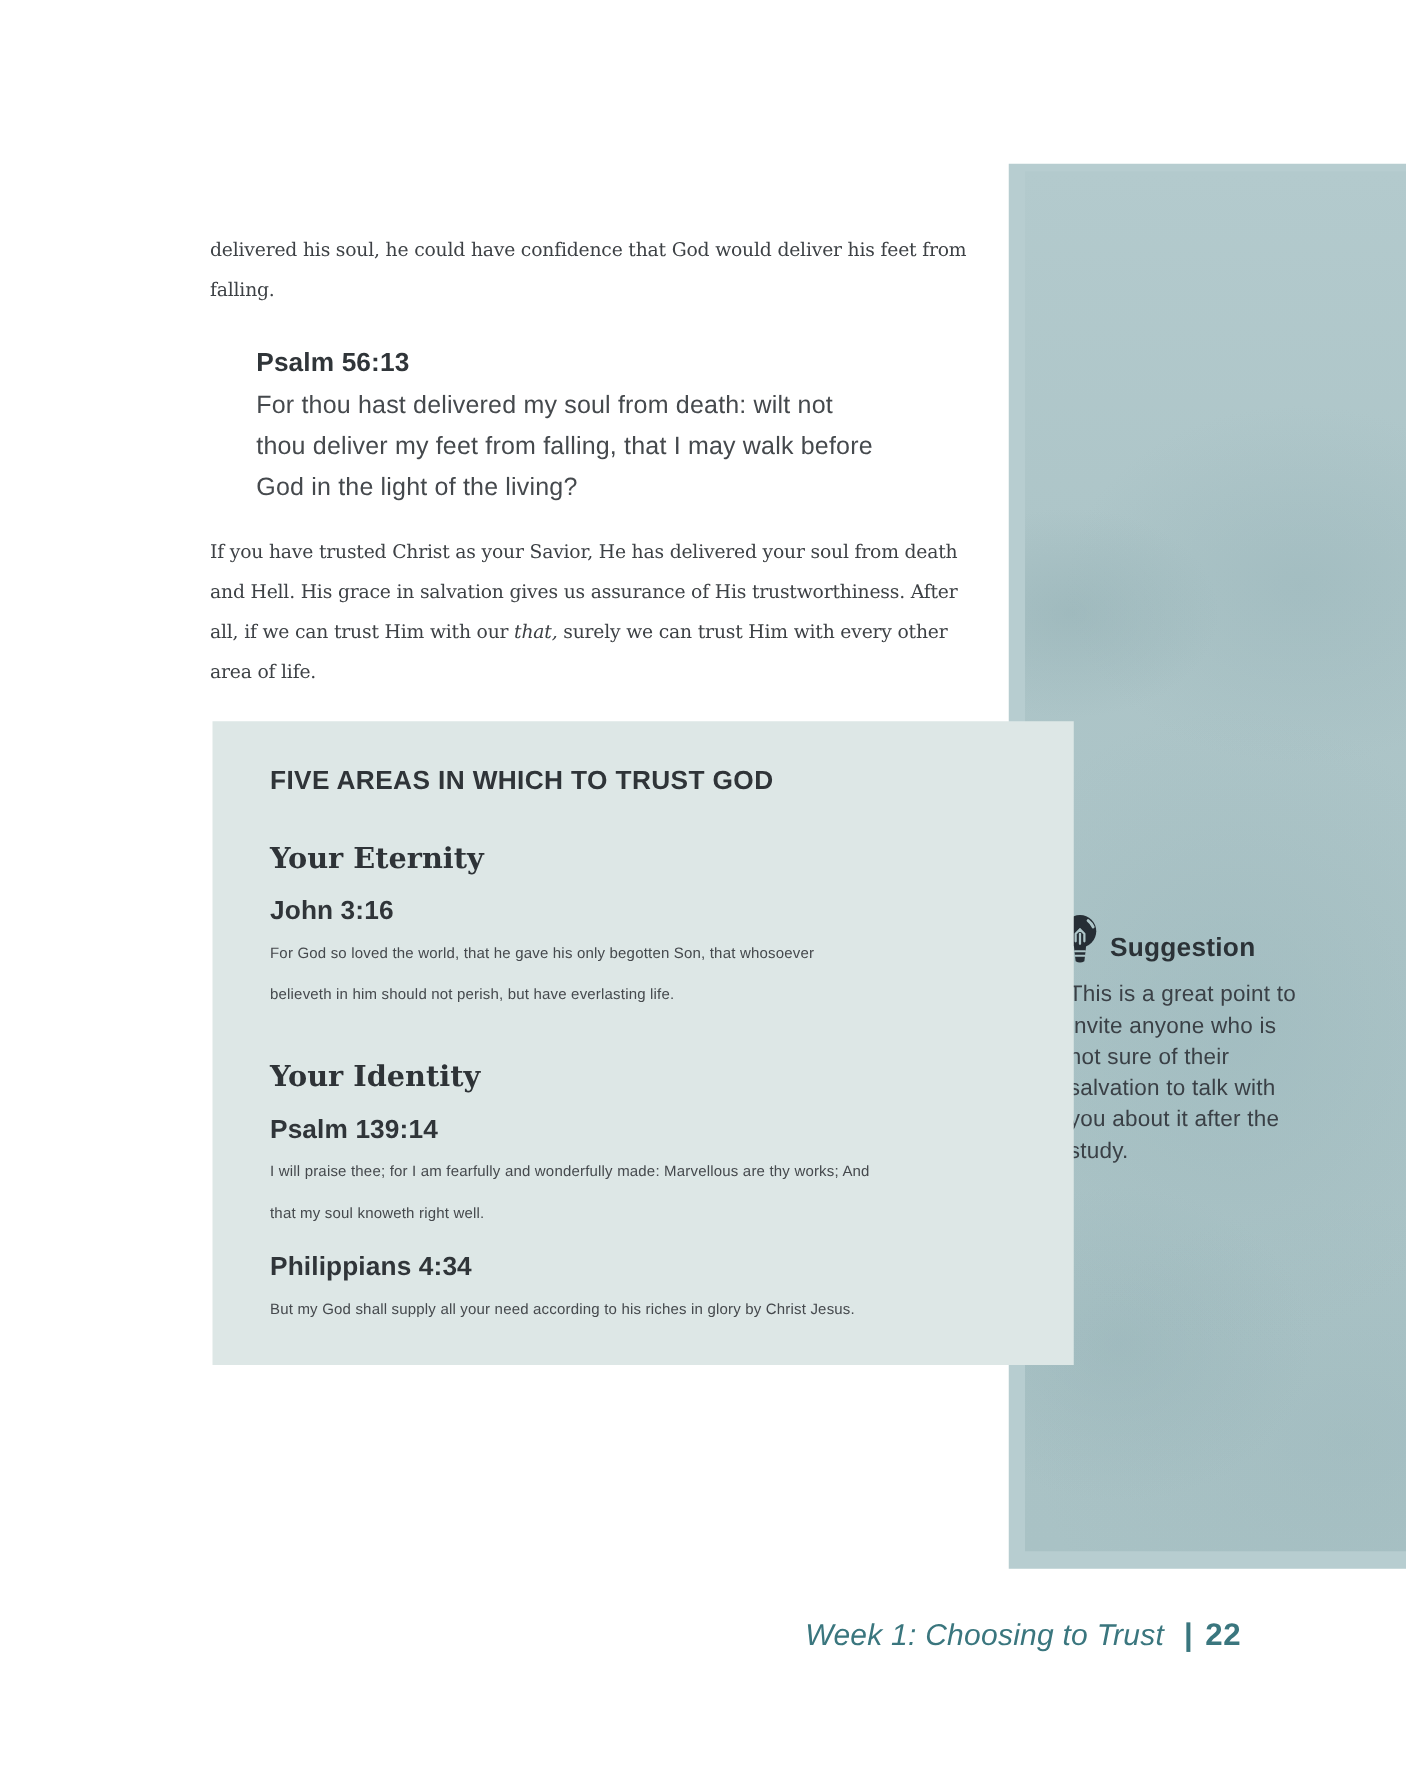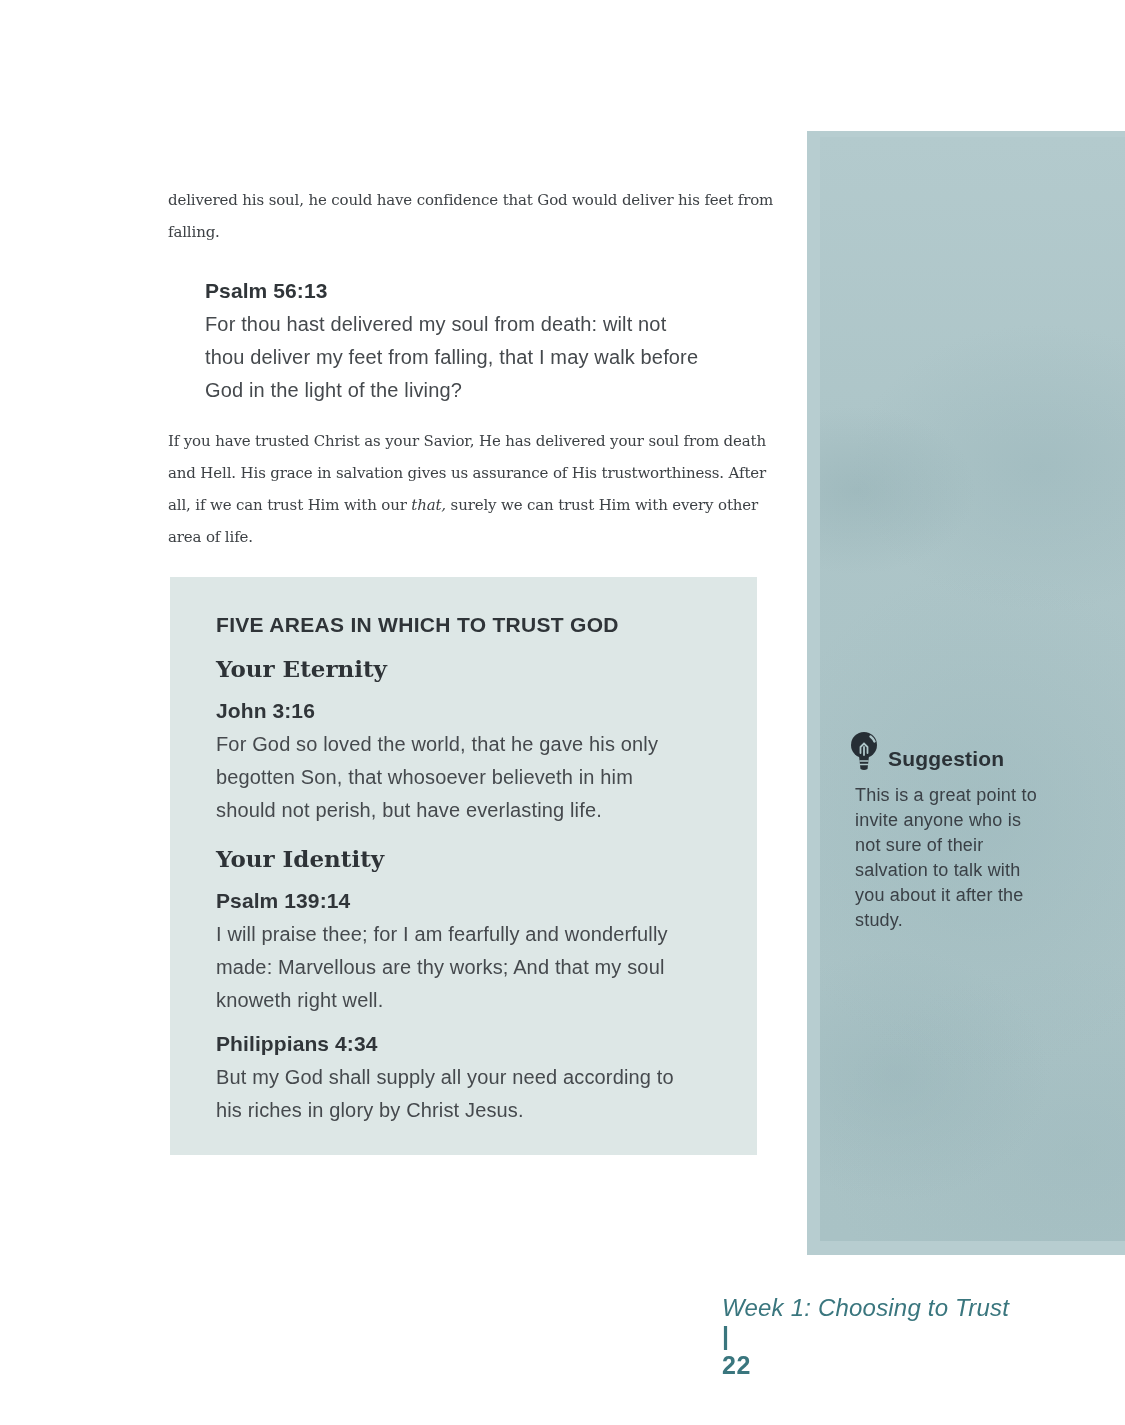--- a/index.html
+++ b/index.html
@@ -51,45 +51,45 @@
     font-weight:bold;font-size:21px;line-height:30px;color:#303539;
     margin-bottom:2px;letter-spacing:0.1px;margin-top:28px;
   }
   .scripture-verse{
     font-size:20px;line-height:33px;color:#45494d;letter-spacing:0.15px;
     max-width:505px;
   }
 
   
   .callout{
-    background:#dde7e6;width:587px;box-sizing:border-box;
+    background:#dde7e6;width:689px;box-sizing:border-box;
     margin:24px 0 0 2px;
     padding:36px 52px 28px 46px;
   }
   .callout-title{
     margin:0 0 10px 0;font-size:21px;font-weight:bold;color:#2f3438;
     letter-spacing:0.3px;
   }
   .sec-heading{
     font-family:"DejaVu Serif",serif;font-weight:bold;
-    font-size:23px;line-height:31px;color:#2e3337;margin:16px 0 0 0;
+    font-size:23px;line-height:31px;color:#2e3337;margin:34px 0 0 0;
   }
   .sec-ref{
     font-weight:bold;font-size:21px;line-height:30px;color:#303539;
     margin:12px 0 2px 0;letter-spacing:0.1px;
   }
   .sec-text{
-    margin:0;font-size:20px;line-height:33px;color:#45494d;
+    margin:0;font-size:12px;line-height:33px;color:#45494d;
     letter-spacing:0.15px;max-width:482px;
   }
 
   
   .footer{
     position:absolute;top:1294px;right:132px;
-    display:flex;align-items:baseline;color:#3a767e;flex-direction:column;
+    display:flex;align-items:baseline;color:#3a767e;
   }
   .footer .chapter{font-style:italic;font-size:24px;letter-spacing:0.2px;}
   .footer .sep{font-weight:bold;font-size:25px;margin:0 10px 0 16px;}
   .footer .pagenum{font-weight:bold;font-size:25px;letter-spacing:0.5px;}
 </style>
 </head>
 <body>
 
 <div class="page">
 

